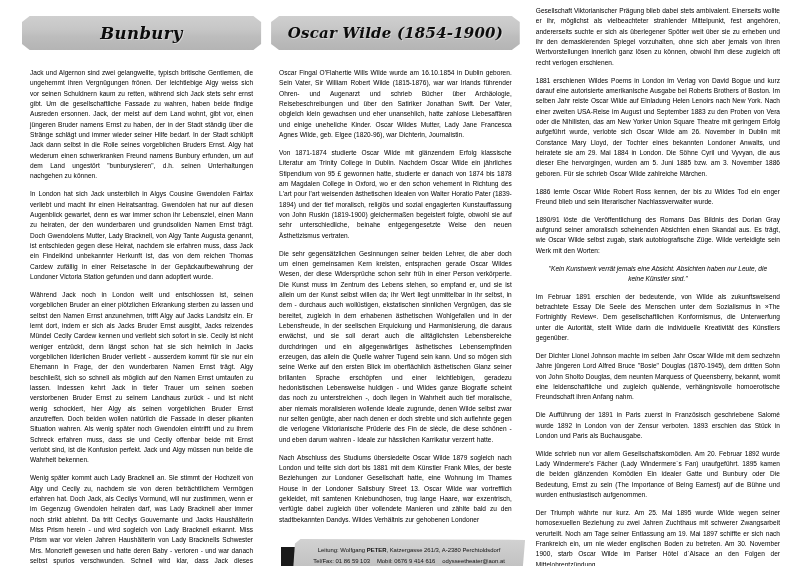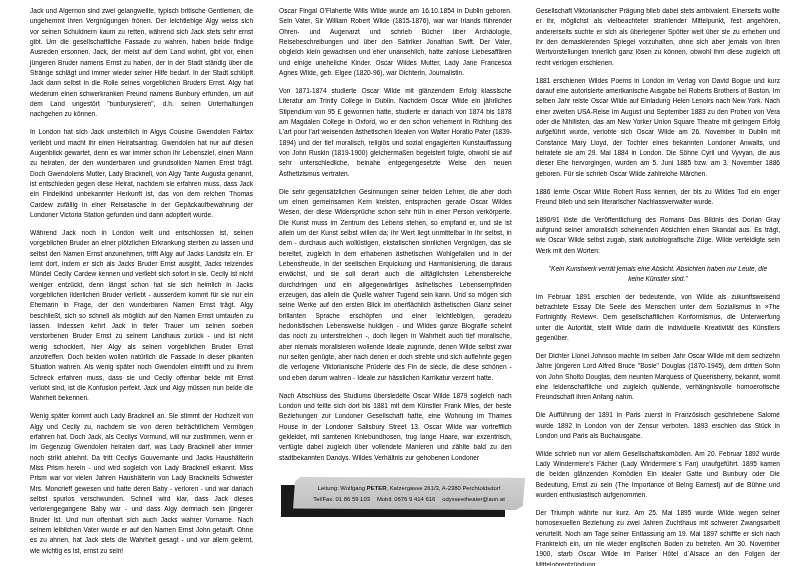--- a/index.html
+++ b/index.html
@@ -120,27 +120,37 @@
   }
   .contact-line .b { font-weight: bold; }
   .contact-line .sp { display: inline-block; width: 7px; }
 </style>
 </head>
 <body>
 
 <div class="page">
 
   <div class="column col-1">
+    <div class="banner-wrap">
+      <div class="banner">
+        <span class="banner-title">Bunbury</span>
+      </div>
+    </div>
     <p class="body">Jack und Algernon sind zwei gelangweilte, typisch britische Gentlemen, die ungehemmt ihren Vergnügungen frönen. Der leichtlebige Algy weiss sich vor seinen Schuldnern kaum zu retten, während sich Jack stets sehr ernst gibt. Um die gesellschaftliche Fassade zu wahren, haben beide findige Ausreden ersonnen. Jack, der meist auf dem Land wohnt, gibt vor, einen jüngeren Bruder namens Ernst zu haben, der in der Stadt ständig über die Stränge schlägt und immer wieder seiner Hilfe bedarf. In der Stadt schlüpft Jack dann selbst in die Rolle seines vorgeblichen Bruders Ernst. Algy hat wiederum einen schwerkranken Freund namens Bunbury erfunden, um auf dem Land ungestört "bunburysieren", d.h. seinen Unterhaltungen nachgehen zu können.</p>
     <p class="body">In London hat sich Jack unsterblich in Algys Cousine Gwendolen Fairfax verliebt und macht ihr einen Heiratsantrag. Gwendolen hat nur auf diesen Augenblick gewartet, denn es war immer schon ihr Lebensziel, einen Mann zu heiraten, der den wunderbaren und grundsoliden Namen Ernst trägt. Doch Gwendolens Mutter, Lady Bracknell, von Algy Tante Augusta genannt, ist entschieden gegen diese Heirat, nachdem sie erfahren muss, dass Jack ein Findelkind unbekannter Herkunft ist, das von dem reichen Thomas Cardew zufällig in einer Reisetasche in der Gepäckaufbewahrung der Londoner Victoria Station gefunden und dann adoptiert wurde.</p>
     <p class="body">Während Jack noch in London weilt und entschlossen ist, seinen vorgeblichen Bruder an einer plötzlichen Erkrankung sterben zu lassen und selbst den Namen Ernst anzunehmen, trifft Algy auf Jacks Landsitz ein. Er lernt dort, indem er sich als Jacks Bruder Ernst ausgibt, Jacks reizendes Mündel Cecily Cardew kennen und verliebt sich sofort in sie. Cecily ist nicht weniger entzückt, denn längst schon hat sie sich heimlich in Jacks vorgeblichen liderlichen Bruder verliebt - ausserdem kommt für sie nur ein Ehemann in Frage, der den wunderbaren Namen Ernst trägt. Algy beschließt, sich so schnell als möglich auf den Namen Ernst umtaufen zu lassen. Indessen kehrt Jack in tiefer Trauer um seinen soeben verstorbenen Bruder Ernst zu seinem Landhaus zurück - und ist nicht wenig schockiert, hier Algy als seinen vorgeblichen Bruder Ernst anzutreffen. Doch beiden wollen natürlich die Fassade in dieser pikanten Situation wahren. Als wenig später noch Gwendolen eintrifft und zu ihrem Schreck erfahren muss, dass sie und Cecily offenbar beide mit Ernst verlobt sind, ist die Konfusion perfekt. Jack und Algy müssen nun beide die Wahrheit bekennen.</p>
     <p class="body">Wenig später kommt auch Lady Bracknell an. Sie stimmt der Hochzeit von Algy und Cecily zu, nachdem sie von deren beträchtlichem Vermögen erfahren hat. Doch Jack, als Cecilys Vormund, will nur zustimmen, wenn er im Gegenzug Gwendolen heiraten darf, was Lady Bracknell aber immer noch strikt ablehnt. Da tritt Cecilys Gouvernante und Jacks Haushälterin Miss Prism herein - und wird sogleich von Lady Bracknell erkannt. Miss Prism war vor vielen Jahren Haushälterin von Lady Bracknells Schwester Mrs. Moncrieff gewesen und hatte deren Baby - verloren - und war danach selbst spurlos verschwunden. Schnell wird klar, dass Jack dieses verlorengegangene Baby war - und dass Algy demnach sein jüngerer Bruder ist. Und nun offenbart sich auch Jacks wahrer Vorname. Nach seinem leiblichen Vater wurde er auf den Namen Ernst John getauft. Ohne es zu ahnen, hat Jack stets die Wahrheit gesagt - und vor allem gelernt, wie wichtig es ist, ernst zu sein!</p>
   </div>
 
   <div class="column col-2">
+    <div class="banner-wrap">
+      <div class="banner">
+        <span class="banner-title wide">Oscar Wilde (1854-1900)</span>
+      </div>
+    </div>
     <p class="body">Oscar Fingal O'Flahertie Wills Wilde wurde am 16.10.1854 in Dublin geboren. Sein Vater, Sir William Robert Wilde (1815-1876), war war Irlands führender Ohren- und Augenarzt und schrieb Bücher über Archäologie, Reisebeschreibungen und über den Satiriker Jonathan Swift. Der Vater, obgleich klein gewachsen und eher unansehlich, hatte zahlose Liebesaffären und einige uneheliche Kinder. Oscar Wildes Mutter, Lady Jane Francesca Agnes Wilde, geb. Elgee (1820-96), war Dichterin, Journalistin.</p>
     <p class="body">Von 1871-1874 studierte Oscar Wilde mit glänzendem Erfolg klassische Literatur am Trinity College in Dublin. Nachdem Oscar Wilde ein jährliches Stipendium von 95 £ gewonnen hatte, studierte er danach von 1874 bis 1878 am Magdalen College in Oxford, wo er den schon vehement in Richtung des L'art pour l'art weisenden ästhetischen Idealen von Walter Horatio Pater (1839-1894) und der tief moralisch, religiös und sozial engagierten Kunstauffassung von John Ruskin (1819-1900) gleichermaßen begeistert folgte, obwohl sie auf sehr unterschiedliche, beinahe entgegengesetzte Weise den neuen Ästhetizismus vertraten.</p>
     <p class="body">Die sehr gegensätzlichen Gesinnungen seiner beiden Lehrer, die aber doch um einen gemeinsamen Kern kreisten, entsprachen gerade Oscar Wildes Wesen, der diese Widersprüche schon sehr früh in einer Person verkörperte. Die Kunst muss im Zentrum des Lebens stehen, so empfand er, und sie ist allein um der Kunst selbst willen da; ihr Wert liegt unmittelbar in ihr selbst, in dem - durchaus auch wollüstigen, ekstatischen sinnlichen Vergnügen, das sie bereitet, zugleich in dem erhabenen ästhetischen Wohlgefallen und in der Lebensfreude, in der seelischen Erquickung und Harmonisierung, die daraus erwächst, und sie soll derart auch die alltäglichsten Lebensbereiche durchdringen und ein allgegenwärtiges ästhetisches Lebensempfinden erzeugen, das allein die Quelle wahrer Tugend sein kann. Und so mögen sich seine Werke auf den ersten Blick im oberflächlich ästhetischen Glanz seiner brillanten Sprache erschöpfen und einer leichtlebigen, geradezu hedonistischen Lebensweise huldigen - und Wildes ganze Biografie scheint das noch zu unterstreichen -, doch liegen in Wahrheit auch tief moralische, aber niemals moralisieren wollende Ideale zugrunde, denen Wilde selbst zwar nur selten genügte, aber nach denen er doch strebte und sich auflehnte gegen die verlogene Viktorianische Prüderie des Fin de siècle, die diese schönen - und eben darum wahren - Ideale zur hässlichen Karrikatur verzerrt hatte.</p>
     <p class="body">Nach Abschluss des Studiums übersiedelte Oscar Wilde 1879 sogleich nach London und teilte sich dort bis 1881 mit dem Künstler Frank Miles, der beste Beziehungen zur Londoner Gesellschaft hatte, eine Wohnung im Thames House in der Londoner Salisbury Street 13. Oscar Wilde war vortrefflich gekleidet, mit samtenen Kniebundhosen, trug lange Haare, war exzentrisch, verfügte dabei zugleich über vollendete Manieren und zählte bald zu den stadtbekannten Dandys. Wildes Verhältnis zur gehobenen Londoner</p>
 
     <div class="contact-wrap">
       <div class="contact-shadow"></div>
       <div class="contact-box">
         <div class="contact-line">
           <span>Leitung: Wolfgang </span><span class="b">PETER</span><span>, Katzergasse 261/3, A-2380 Perchtoldsdorf</span>

